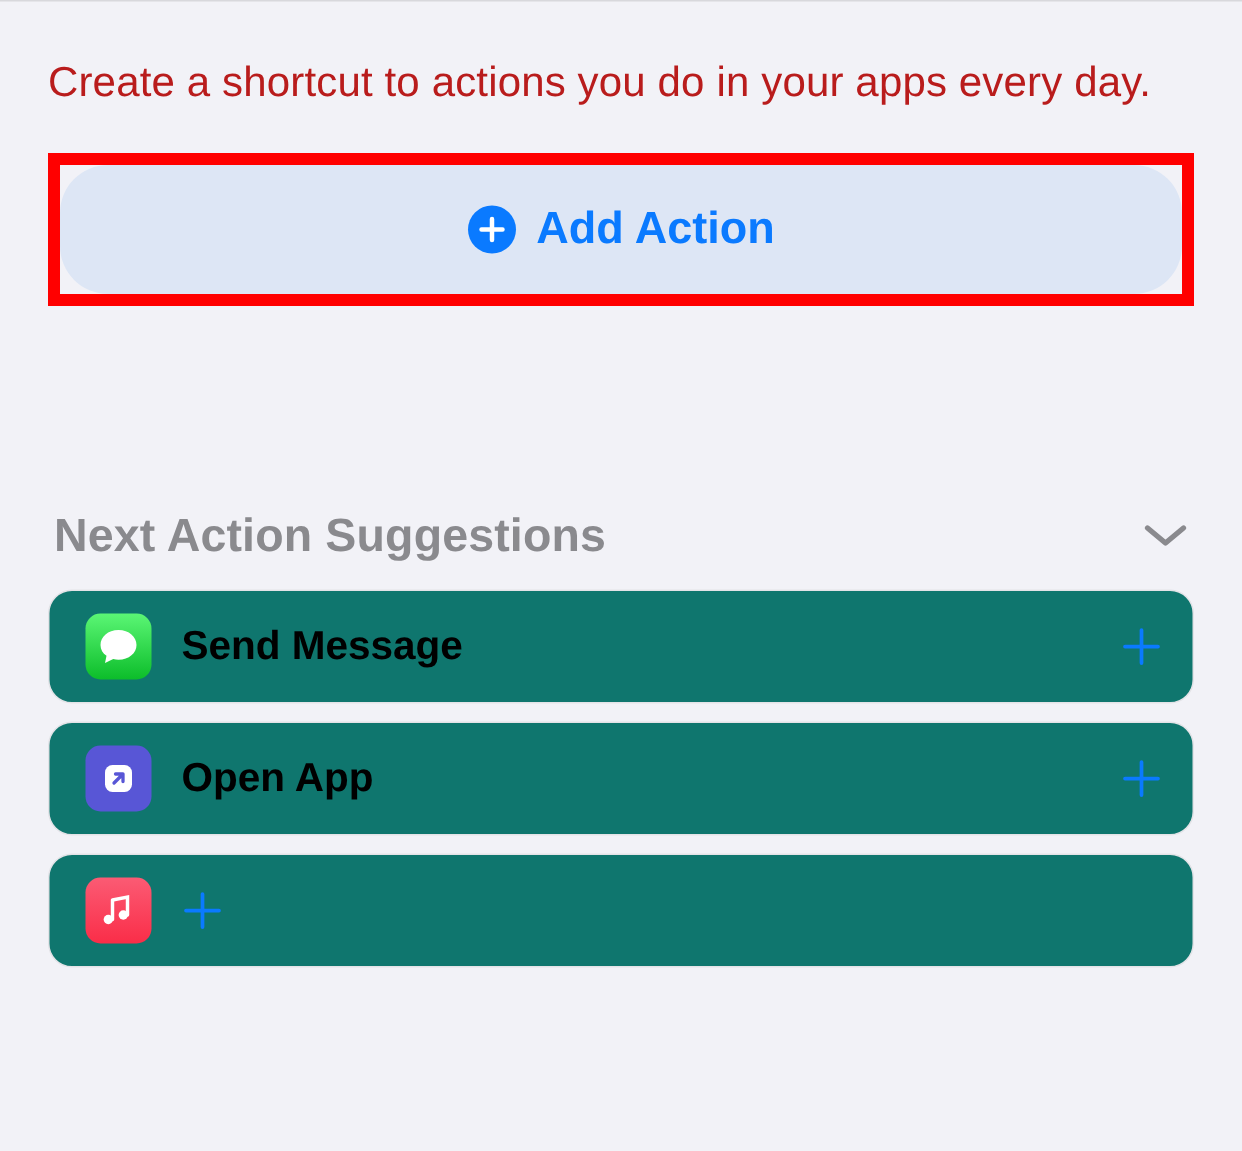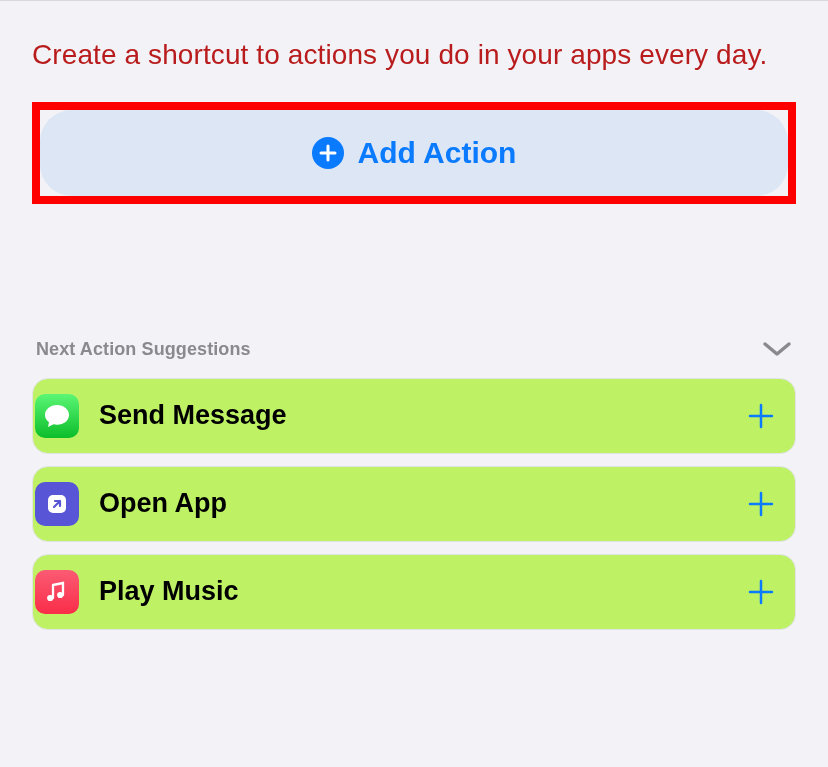--- a/index.html
+++ b/index.html
@@ -63,39 +63,39 @@
       font-weight: 600;
     }
     .suggestions-header {
       display: flex;
       align-items: center;
       justify-content: space-between;
       margin-bottom: 18px;
       padding: 0 4px;
     }
     .suggestions-title {
-      font-size: 18px;
+      font-size: 31px;
       font-weight: 600;
       color: #8a8a8e;
       letter-spacing: 0.1px;
     }
     .chevron-down-icon {
       display: flex;
       align-items: center;
       cursor: pointer;
     }
     .chevron-down-icon svg {
       width: 30px;
       height: 18px;
     }
     .suggestion-item {
-      background: #bef264;
+      background: #0f766e;
       border: 1.5px solid #e3e3e7;
       border-radius: 16px;
-      padding: 15px 20px 15px 2px;
+      padding: 15px 20px 15px 24px;
       display: flex;
       align-items: center;
       margin-bottom: 12px;
       cursor: pointer;
     }
     .suggestion-icon {
       width: 44px;
       height: 44px;
       border-radius: 10px;
       display: flex;
@@ -186,20 +186,19 @@
   </div>
 
   <div class="suggestion-item">
     <div class="suggestion-icon icon-music">
       <svg width="30" height="30" viewBox="0 0 30 30" fill="none">
         <path d="M11 8 L21 6 L21 18 M11 8 L11 21" stroke="#ffffff" stroke-width="2.3" stroke-linecap="round" fill="none"></path>
         <circle cx="8.2" cy="21" r="3.1" fill="#ffffff"></circle>
         <circle cx="18.2" cy="18" r="3.1" fill="#ffffff"></circle>
       </svg>
     </div>
-    <span class="suggestion-label">Play Music</span>
     <span class="suggestion-add-icon">
       <svg viewBox="0 0 28 28" fill="none">
         <path d="M14 3 L14 25 M3 14 L25 14" stroke="#0a7aff" stroke-width="2.5" stroke-linecap="round"></path>
       </svg>
     </span>
   </div>
 </div>
 
 </body></html>

